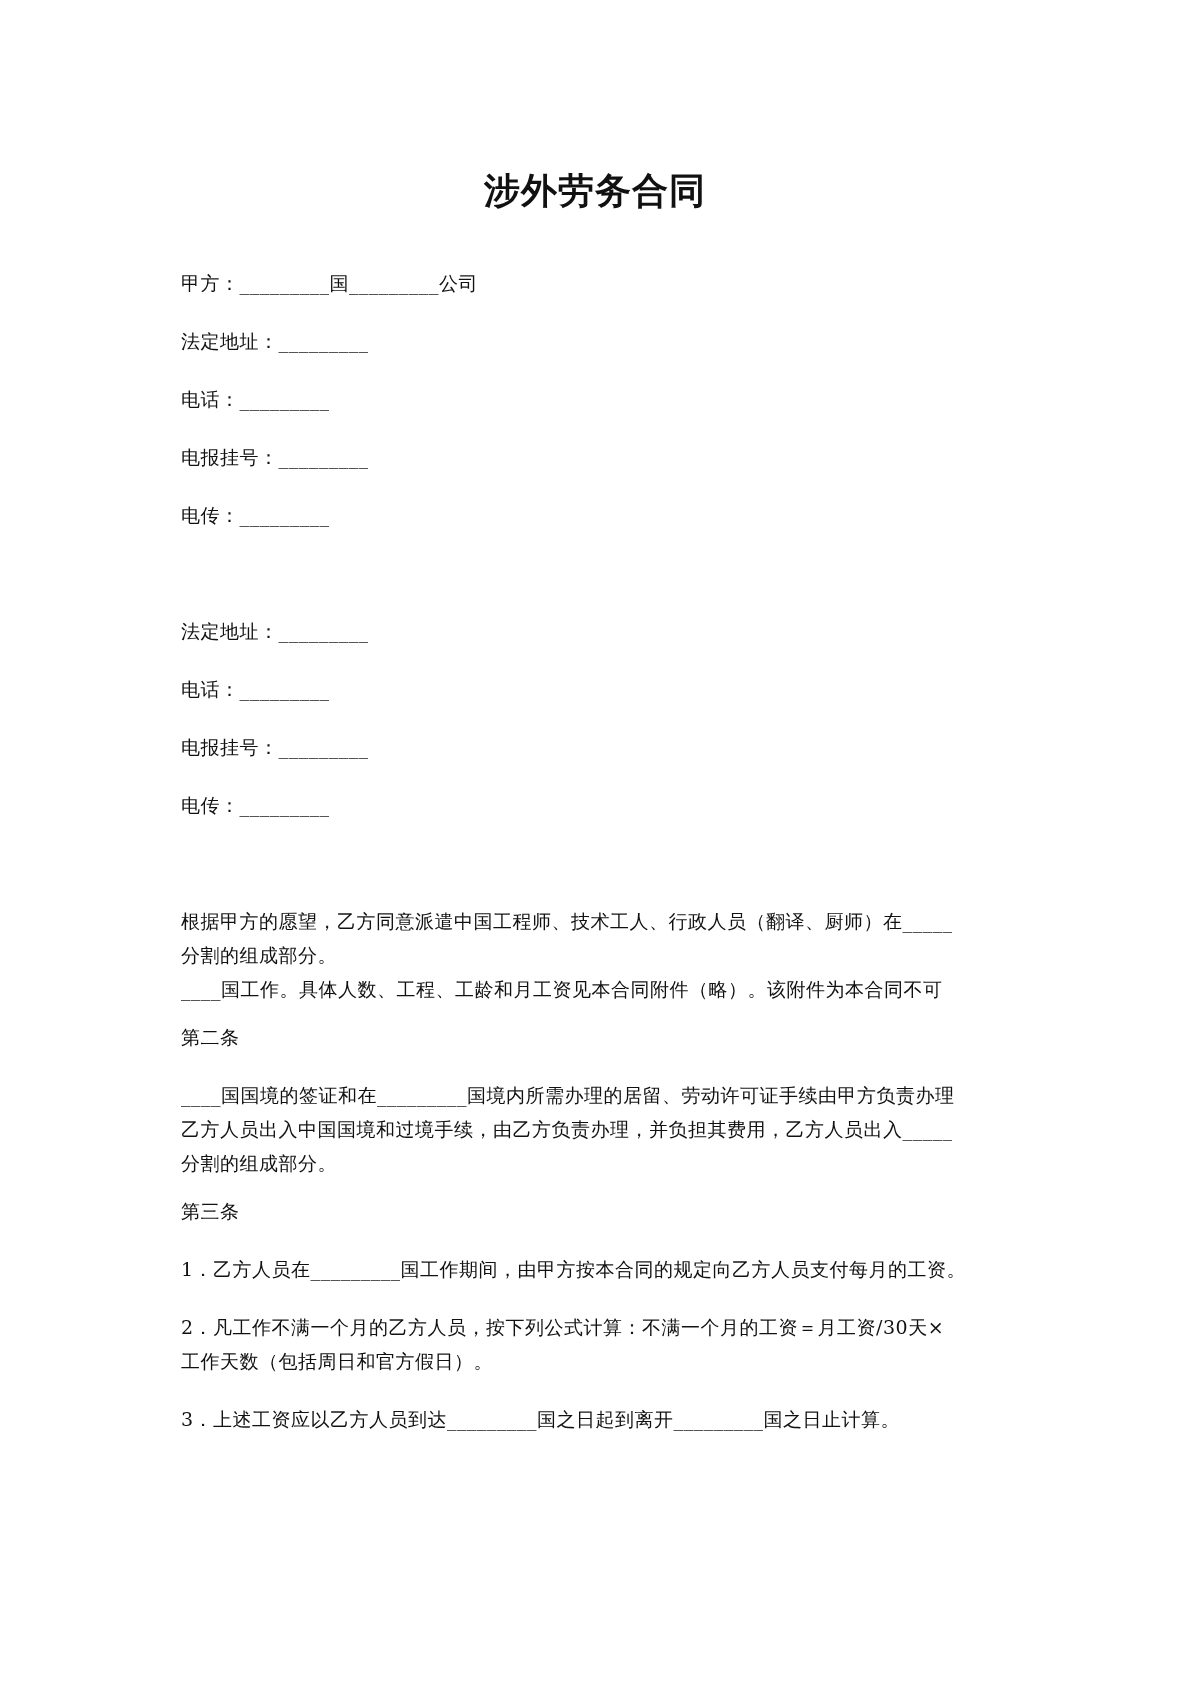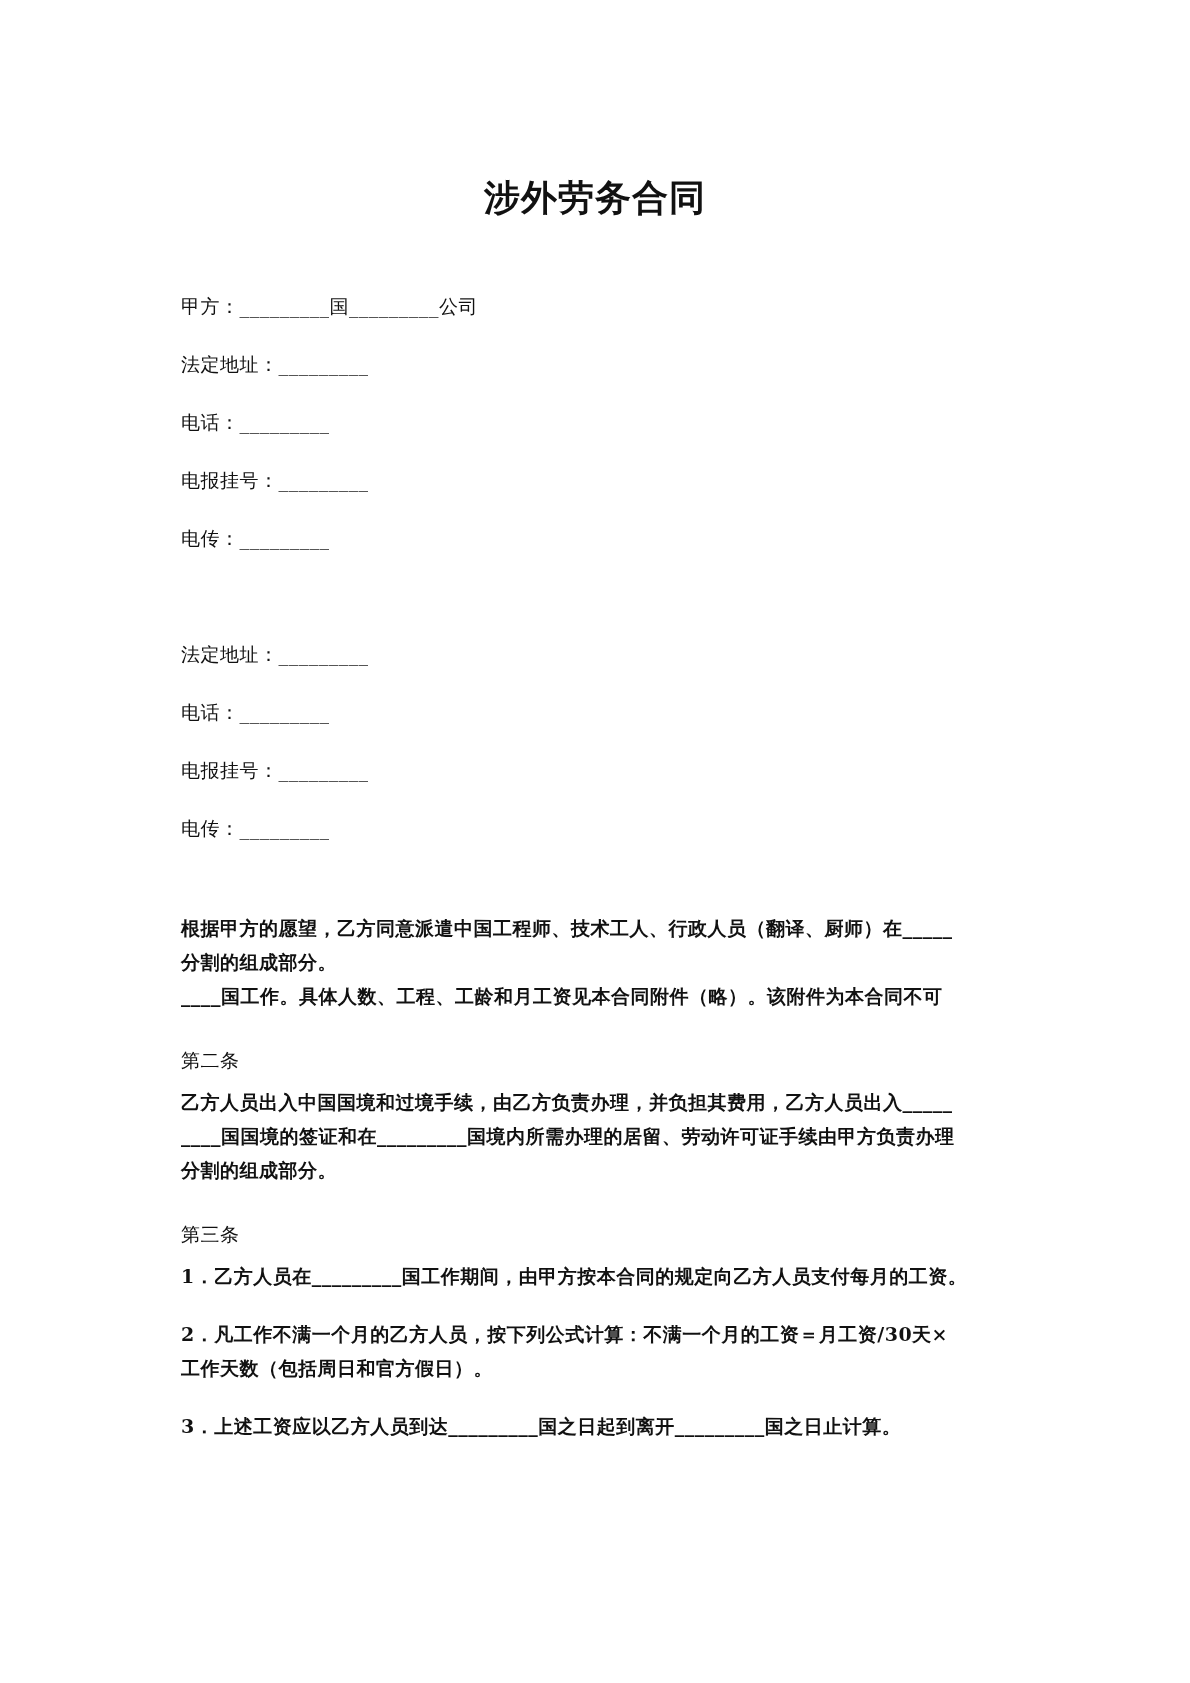--- a/index.html
+++ b/index.html
@@ -1,25 +1,25 @@
 <!DOCTYPE html>
 <html><head>
 <meta charset="utf-8">
 <style>
   html, body { margin: 0; padding: 0; background: #ffffff; }
   body { width: 1190px; height: 1683px; position: relative; overflow: hidden;
          font-family: "DejaVu Serif", "Liberation Serif", serif; color: #111; }
-  .page { position: absolute; left: 0; top: 11px; width: 1190px; height: 1197px; }
+  .page { position: absolute; left: 0; top: 4px; width: 1190px; height: 1197px; }
   .title { position: absolute; left: 0; width: 1190px; top: 162px; text-align: center;
            font-size: 36px; font-weight: bold; letter-spacing: 1px; line-height: 48px; }
   .line { position: absolute; left: 181px; width: 840px; font-size: 19px; line-height: 34px;
-          white-space: pre; letter-spacing: 0.5px; margin-top: 16px; }
+          white-space: pre; letter-spacing: 0.5px; }
   .para { position: absolute; left: 181px; width: 840px; font-size: 19px; line-height: 34px;
           letter-spacing: 0.5px; }
-  .para span { display: block; white-space: pre; font-weight: bold; }
+  .para span { display: block; white-space: pre; }
 </style>
 </head>
 <body>
 
 <div class="page">
   <div class="title">涉外劳务合同</div>
 
   <div class="line" style="top:262px">甲方：_________国_________公司</div>
   <div class="line" style="top:320px">法定地址：_________</div>
   <div class="line" style="top:378px">电话：_________</div>
@@ -32,22 +32,22 @@
   <div class="line" style="top:784px">电传：_________</div>
 
   <div class="para" style="top:900px">
     <span>根据甲方的愿望，乙方同意派遣中国工程师、技术工人、行政人员（翻译、厨师）在_____</span>
     <span>分割的组成部分。</span>
     <span>____国工作。具体人数、工程、工龄和月工资见本合同附件（略）。该附件为本合同不可</span>
   </div>
 
   <div class="line" style="top:1016px">第二条</div>
   <div class="para" style="top:1074px">
+    <span>____国国境的签证和在_________国境内所需办理的居留、劳动许可证手续由甲方负责办理</span>
     <span>乙方人员出入中国国境和过境手续，由乙方负责办理，并负担其费用，乙方人员出入_____</span>
-    <span>____国国境的签证和在_________国境内所需办理的居留、劳动许可证手续由甲方负责办理</span>
     <span>分割的组成部分。</span>
   </div>
 
   <div class="line" style="top:1190px">第三条</div>
   <div class="para" style="top:1248px">
     <span>1．乙方人员在_________国工作期间，由甲方按本合同的规定向乙方人员支付每月的工资。</span>
   </div>
   <div class="para" style="top:1306px">
     <span>2．凡工作不满一个月的乙方人员，按下列公式计算：不满一个月的工资＝月工资/30天×</span>
     <span>工作天数（包括周日和官方假日）。</span>

